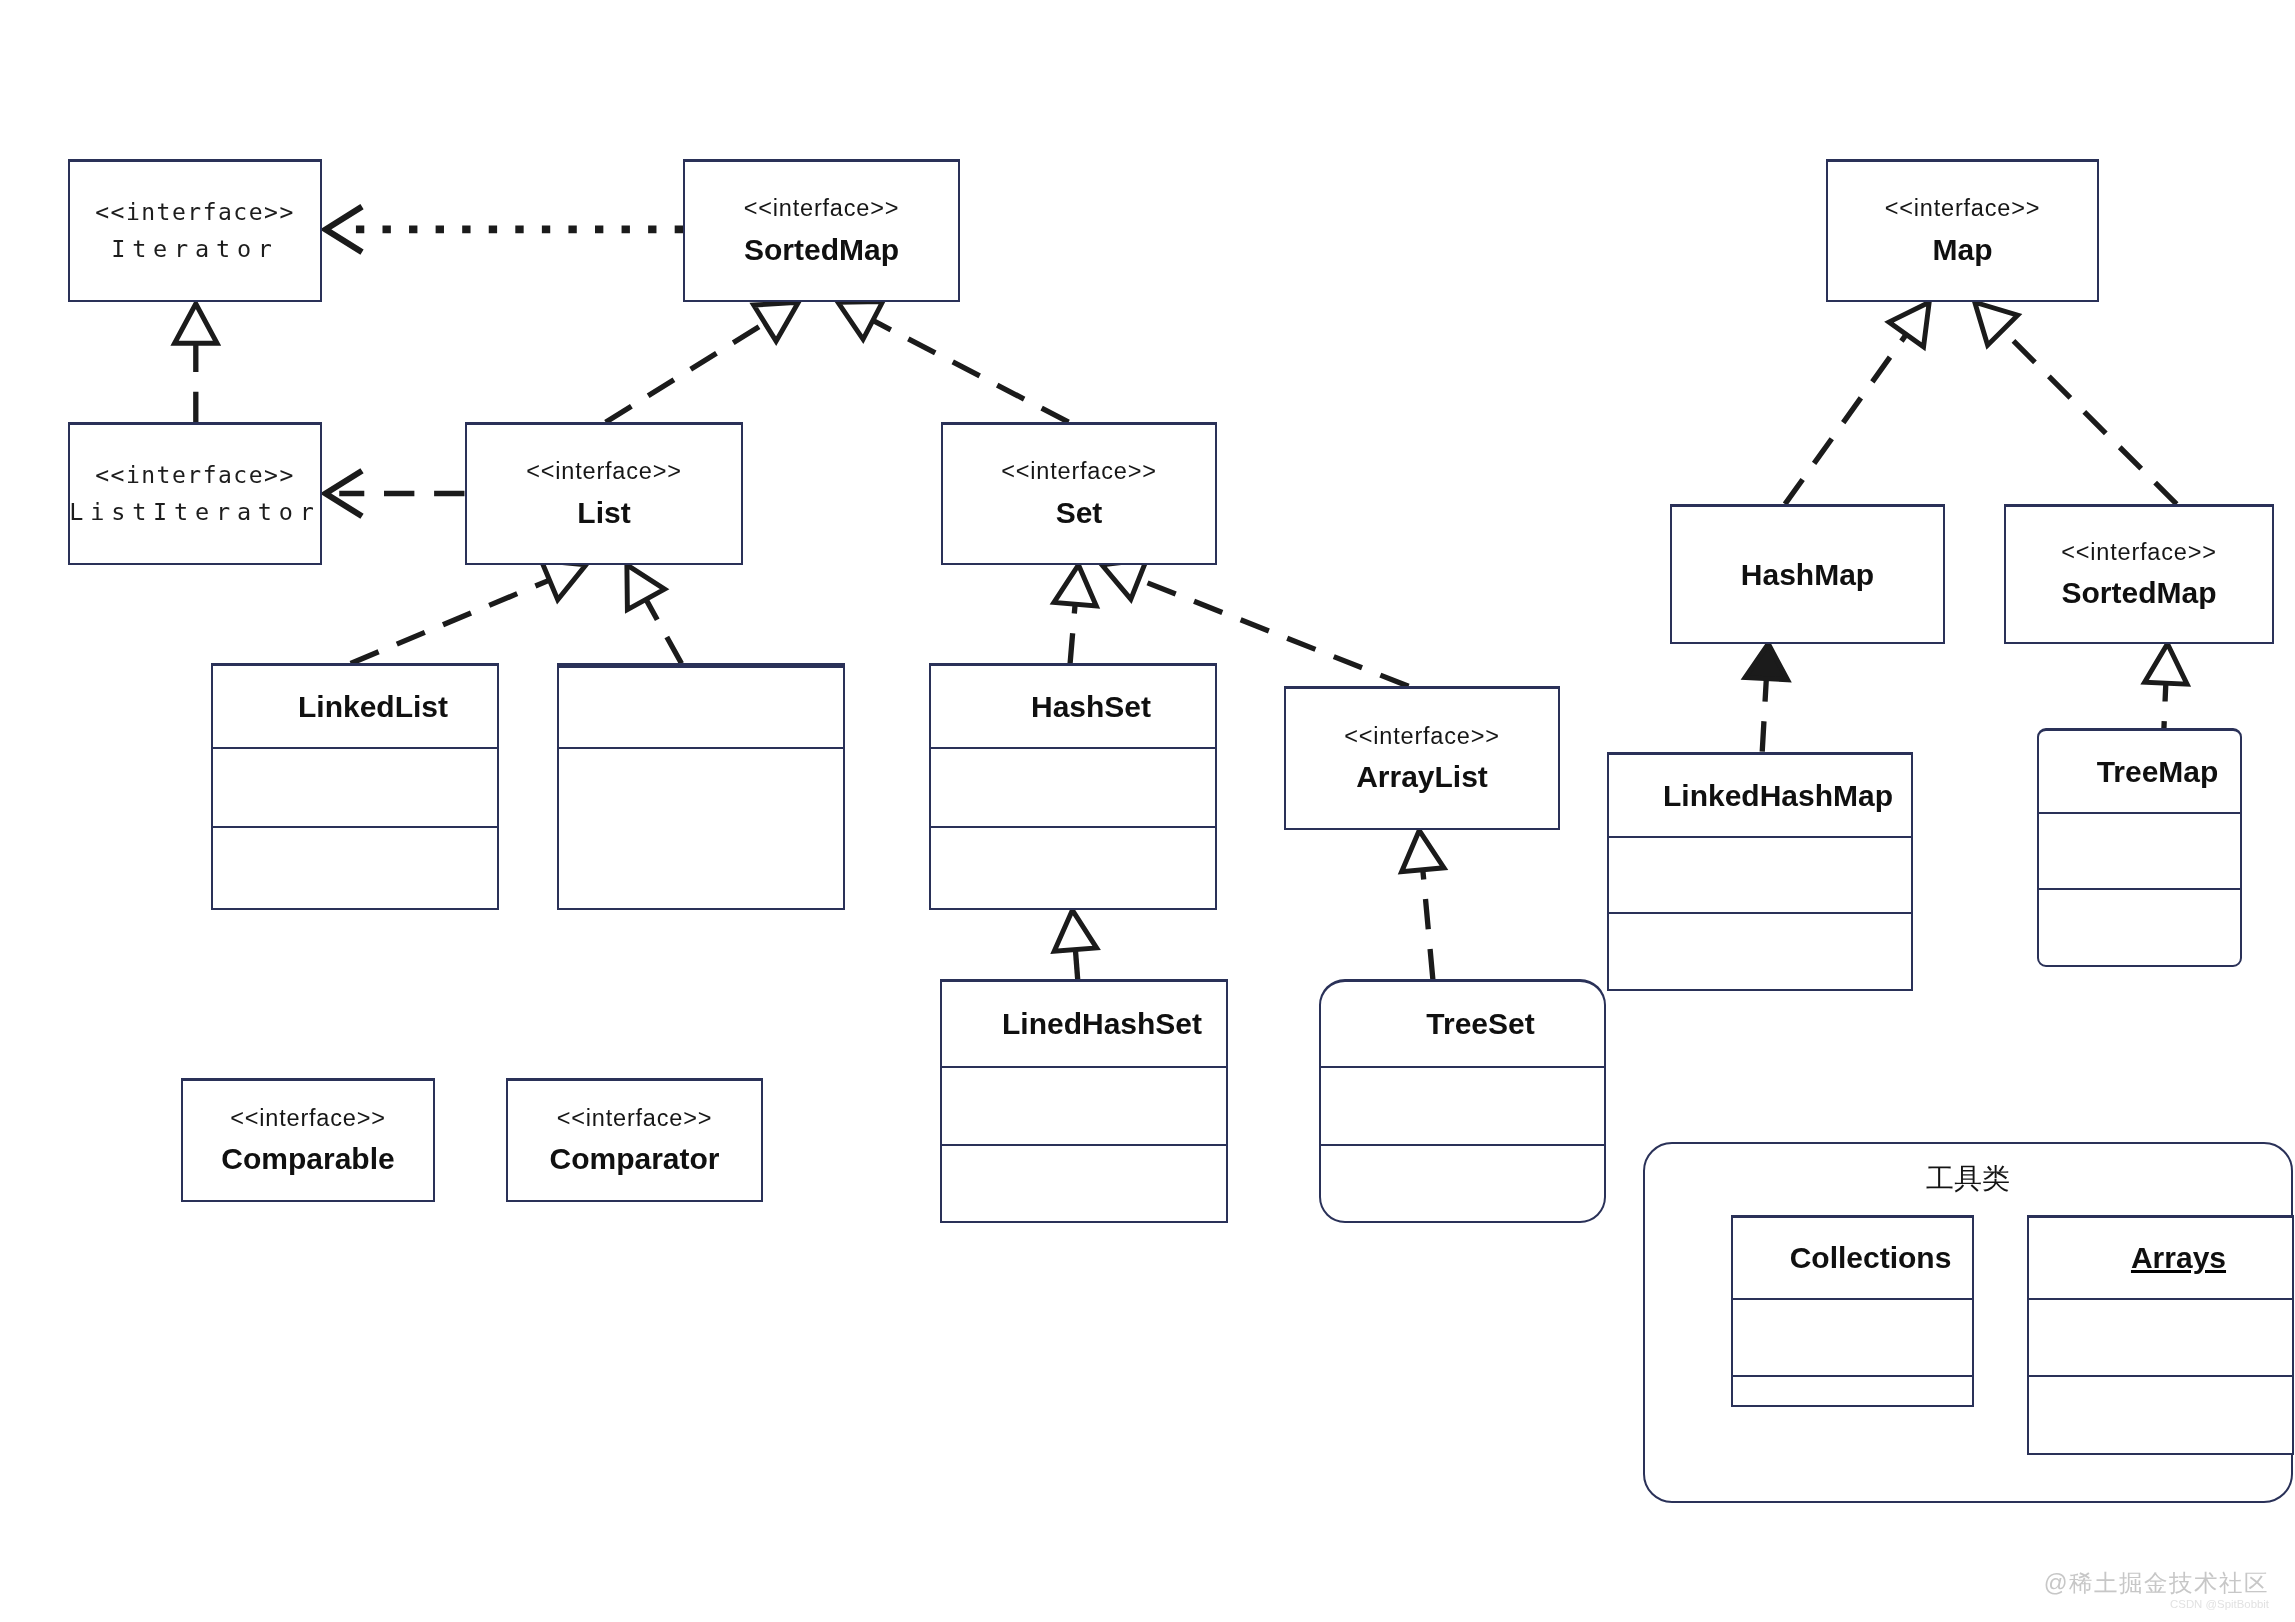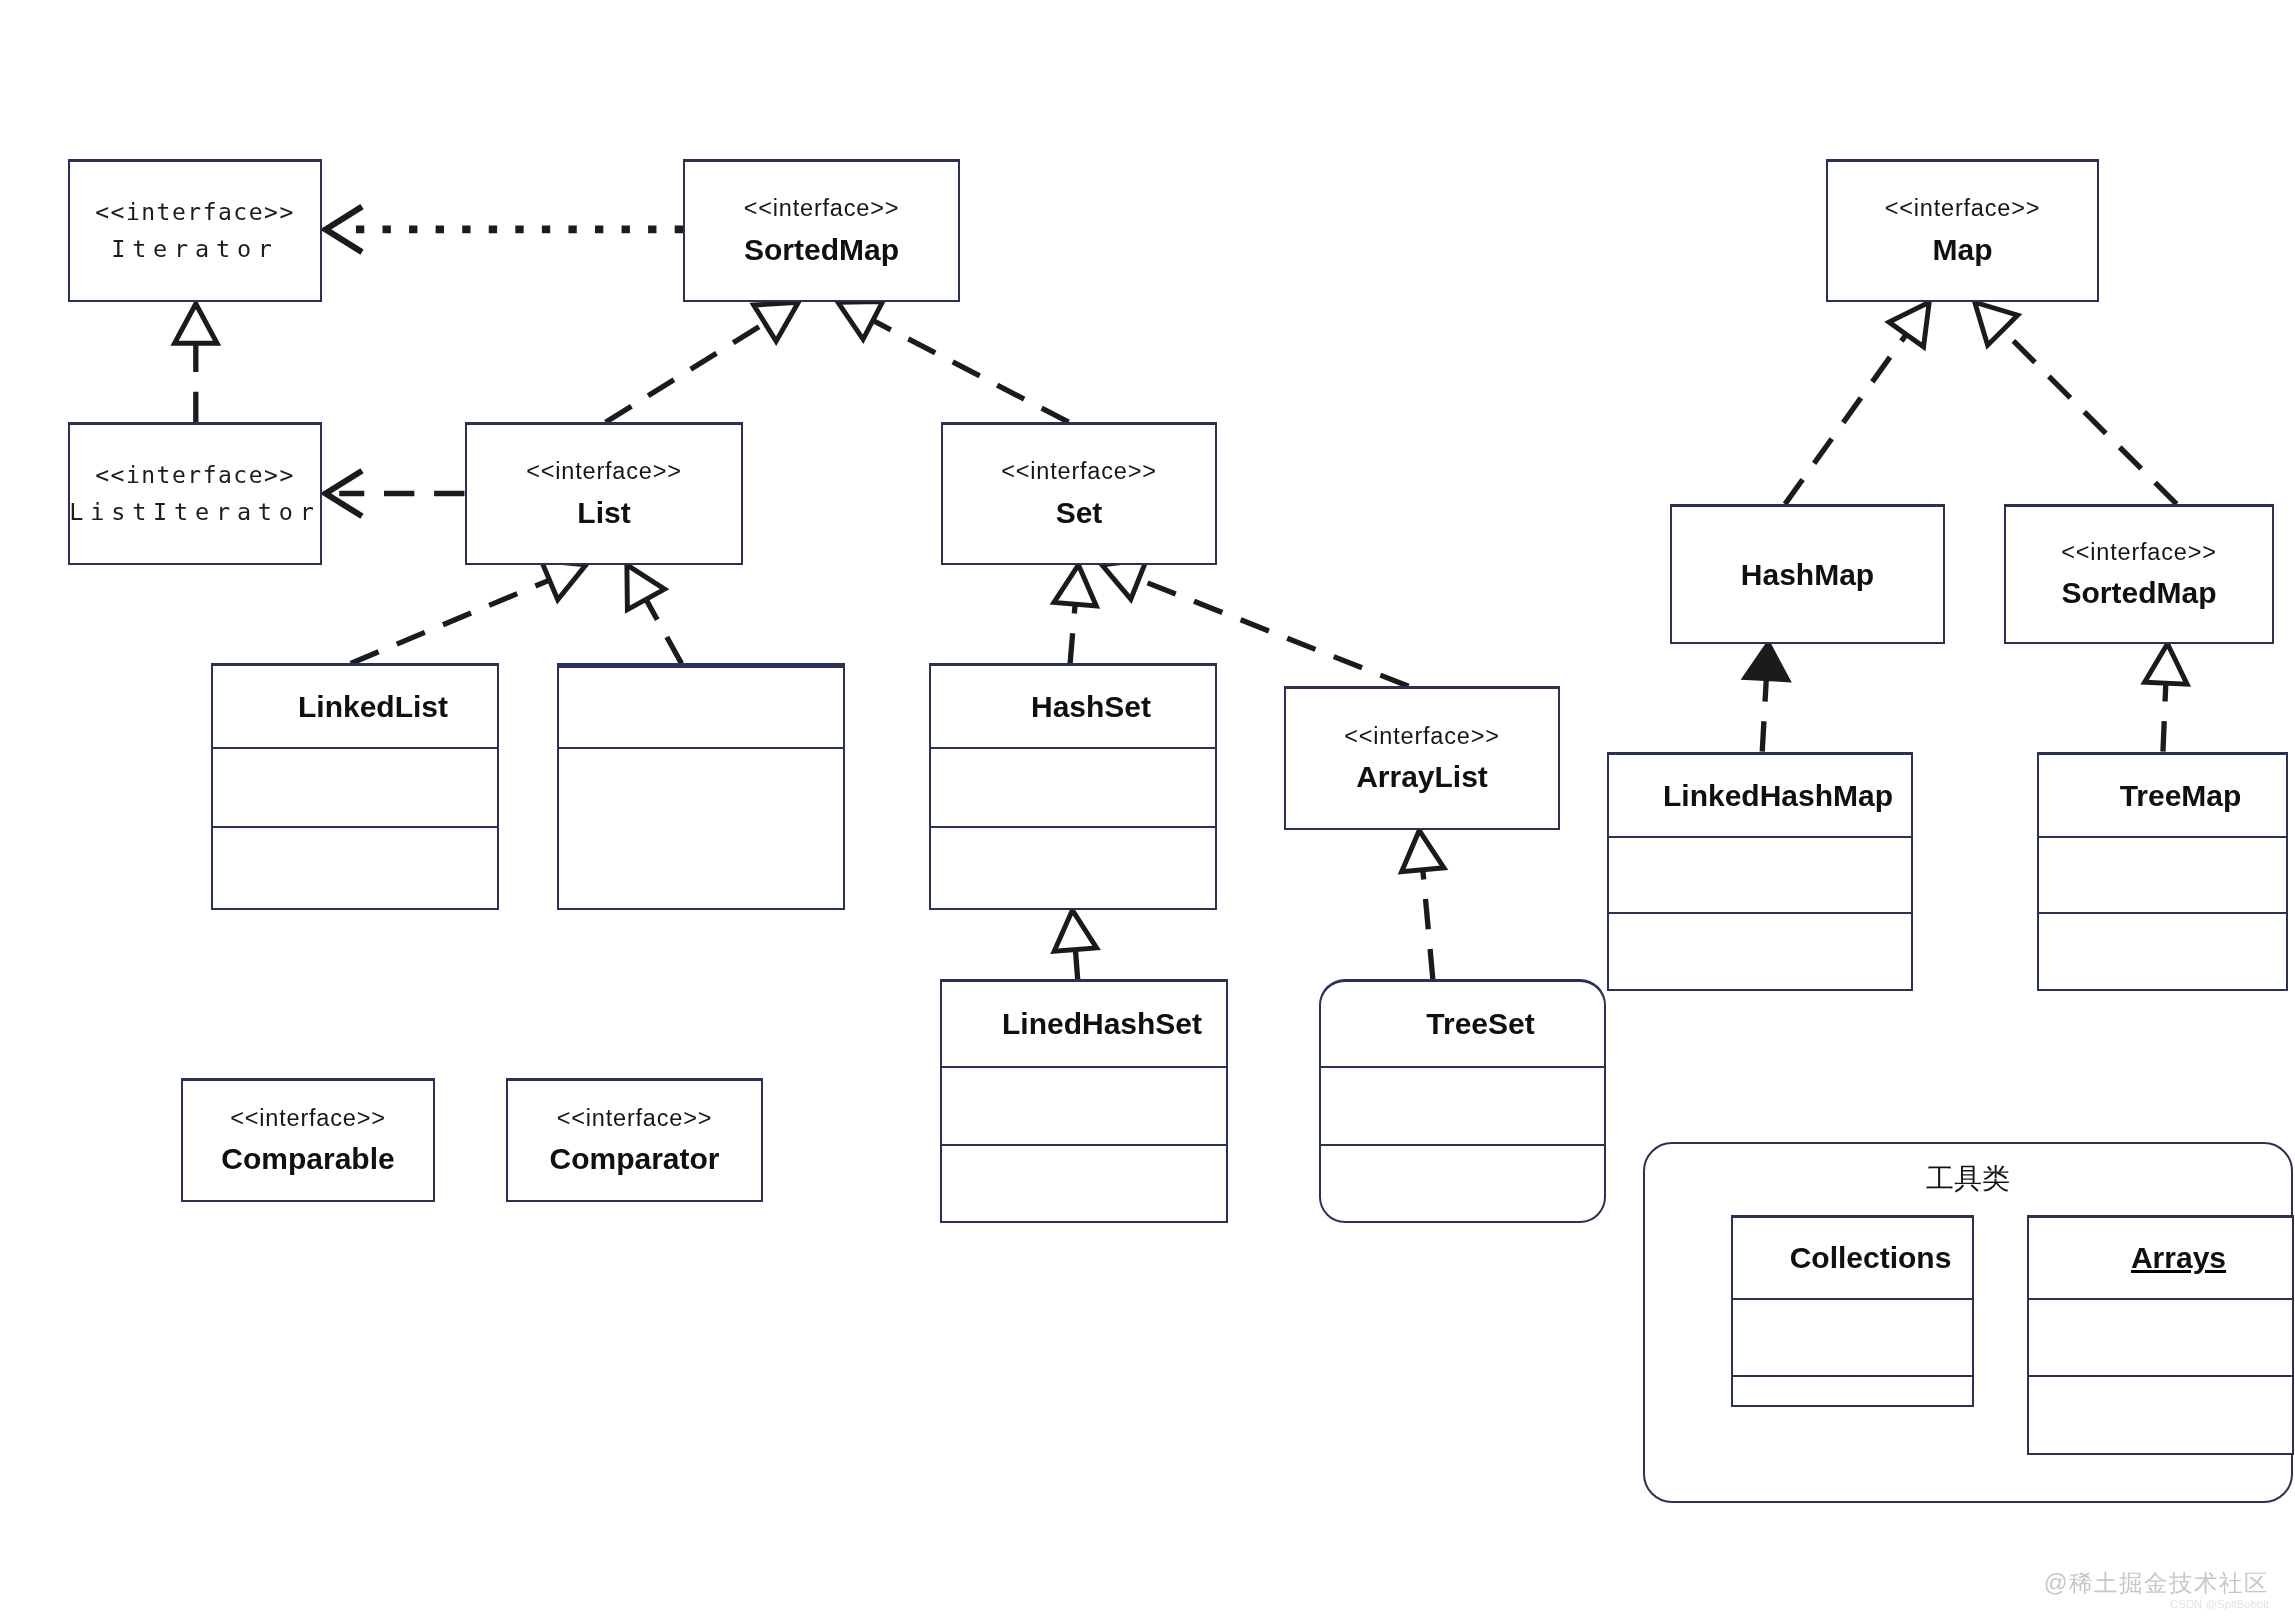--- a/index.html
+++ b/index.html
@@ -169,21 +169,21 @@
   </div>
 
   <div class="cbox" style="left:1607px;top:752px;width:306px;height:239px;grid-template-rows:81px 76px 1fr;">
     <div class="title">
         <span class="name">LinkedHashMap</span>
       </div>
     <div class="row"></div>
     <div class="row"></div>
   </div>
 
-  <div class="cbox" style="left:2037px;top:752px;width:251px;height:239px;grid-template-rows:81px 76px 1fr;">
+  <div class="cbox" style="left:2037px;top:728px;width:205px;height:239px;grid-template-rows:81px 76px 1fr;border-radius:9px;">
     <div class="title">
         <span class="name">TreeMap</span>
       </div>
     <div class="row"></div>
     <div class="row"></div>
   </div>
 
   <div class="group" style="left:1643px;top:1142px;width:650px;height:361px;"></div>
   <div class="group-title" style="left:1643px;top:1160px;width:650px;">工具类</div>
 

